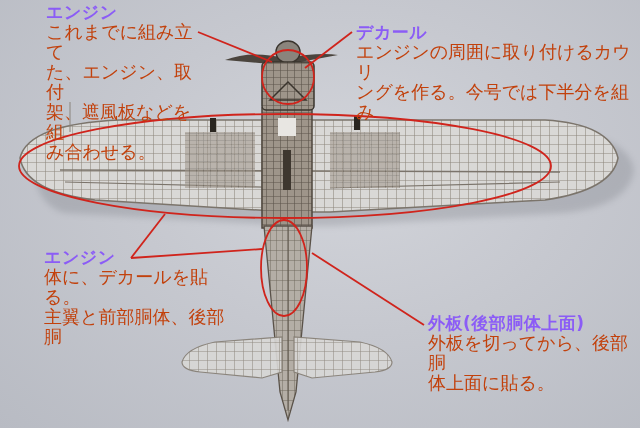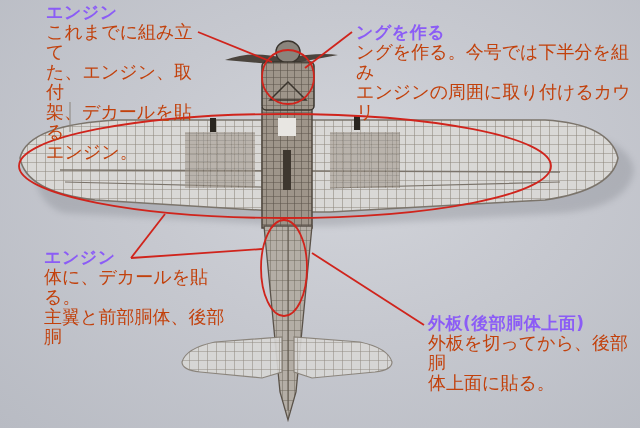--- a/index.html
+++ b/index.html
@@ -99,30 +99,30 @@
     </g>
 
     <line x1="70" y1="102" x2="70" y2="132" stroke="#8a847c" stroke-width="1"></line>
   </svg>
 
   <div class="callout" id="c-engine">
     <div class="title">エンジン</div>
     <div class="body">
       <div>これまでに組み立て</div>
       <div>た、エンジン、取付</div>
-      <div>架、デカールを貼る</div>
-      <div>エンジン。</div>
+      <div>架、遮風板などを組</div>
+      <div>み合わせる。</div>
     </div>
   </div>
 
   <div class="callout" id="c-cowling">
-    <div class="title">ングを作る</div>
+    <div class="title">デカール</div>
     <div class="body">
+      <div>エンジンの周囲に取り付けるカウリ</div>
       <div>ングを作る。今号では下半分を組み</div>
-      <div>エンジンの周囲に取り付けるカウリ</div>
     </div>
   </div>
 
   <div class="callout" id="c-decal">
     <div class="title">エンジン</div>
     <div class="body">
       <div>体に、デカールを貼る。</div>
       <div>主翼と前部胴体、後部胴</div>
     </div>
   </div>

